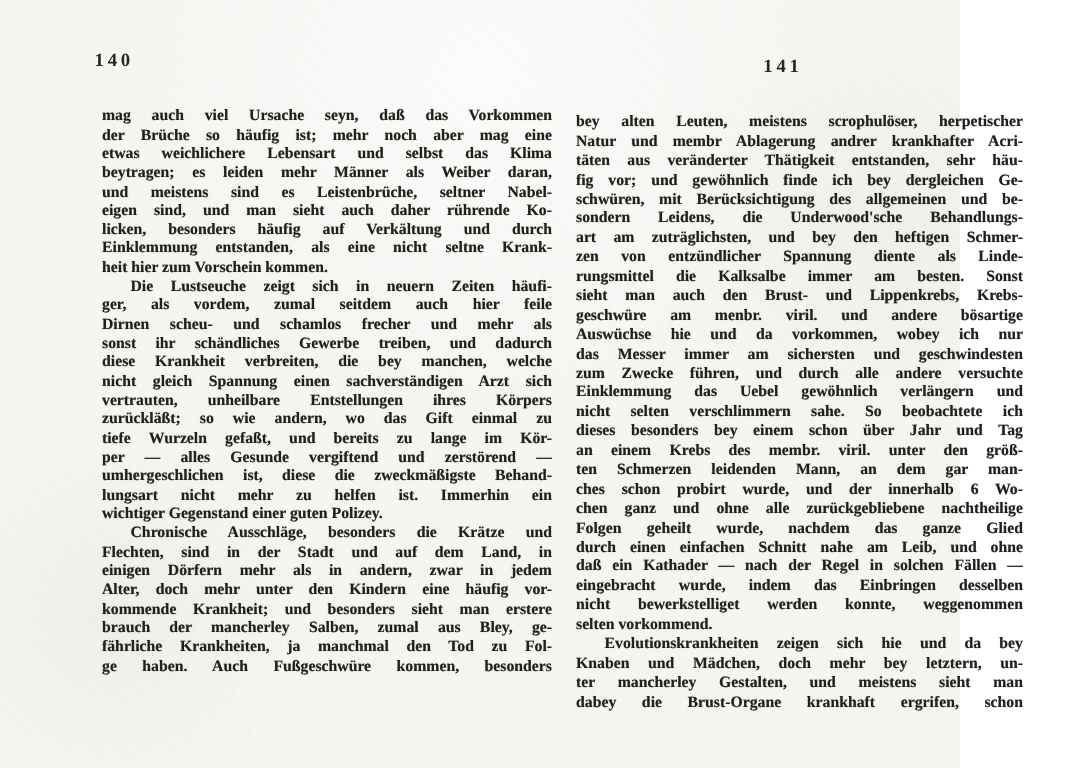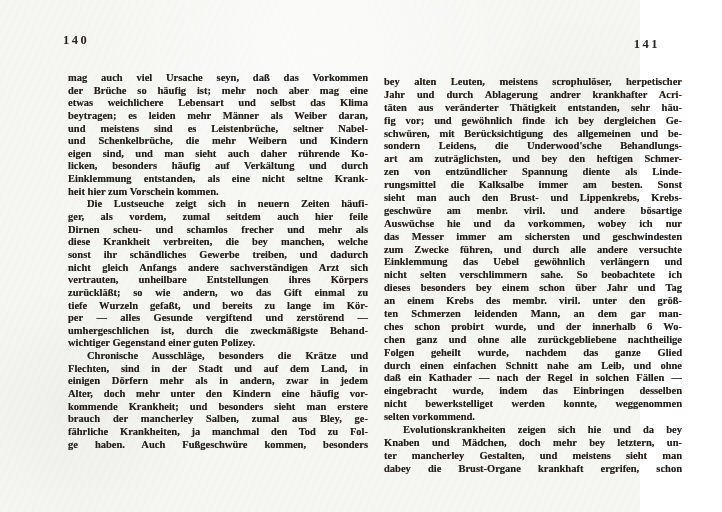--- a/index.html
+++ b/index.html
@@ -33,21 +33,21 @@
     color: #2a2521;
   }
   .pagenum-left {
     left: 63px;
     top: 33px;
   }
   .pagenum-right {
     left: 384px;
     top: 37px;
     width: 276px;
-    text-align: right;
+    text-align: center;
   }
   .textblock {
     position: absolute;
     font-size: 10.5px;
     font-weight: bold;
     color: #241f1b;
     text-shadow: 0 0 0.5px rgba(40,34,28,0.55);
   }
   .textblock-left {
     left: 68px;
@@ -84,49 +84,49 @@
 
 <div class="scan">
   <div class="pagenum pagenum-left">140</div>
   <div class="pagenum pagenum-right">141</div>
   <div class="textblock textblock-left">
       <div class="line">mag auch viel Ursache seyn, daß das Vorkommen</div>
       <div class="line">der Brüche so häufig ist;  mehr noch aber mag eine</div>
       <div class="line">etwas weichlichere Lebensart und selbst das Klima</div>
       <div class="line">beytragen; es leiden mehr Männer als Weiber daran,</div>
       <div class="line">und meistens sind es Leistenbrüche, seltner Nabel-</div>
-      <div class="line">und Schenkelbrüche, die mehr Weibern und Kindern</div>
       <div class="line">eigen sind, und man sieht auch daher rührende Ko-</div>
       <div class="line">licken, besonders häufig auf Verkältung und durch</div>
       <div class="line">Einklemmung entstanden, als eine nicht seltne Krank-</div>
       <div class="line nojust">heit hier zum Vorschein kommen.</div>
       <div class="line indent">Die Lustseuche zeigt sich in neuern Zeiten häufi-</div>
       <div class="line">ger, als vordem, zumal seitdem auch hier feile</div>
       <div class="line">Dirnen scheu- und schamlos frecher und mehr als</div>
+      <div class="line">sonst ihr schändliches Gewerbe treiben, und dadurch</div>
       <div class="line">diese Krankheit verbreiten, die bey manchen, welche</div>
-      <div class="line">sonst ihr schändliches Gewerbe treiben, und dadurch</div>
-      <div class="line">nicht gleich Anfangs andere sachverständigen Arzt sich</div>
+      <div class="line">nicht gleich Spannung einen sachverständigen Arzt sich</div>
       <div class="line">vertrauten, unheilbare Entstellungen ihres Körpers</div>
       <div class="line">zurückläßt; so wie andern, wo das Gift einmal zu</div>
       <div class="line">tiefe Wurzeln gefaßt, und bereits zu lange im Kör-</div>
       <div class="line">per — alles Gesunde vergiftend und zerstörend —</div>
-      <div class="line">umhergeschlichen ist, durch die zweckmäßigste Behand-</div>
+      <div class="line">umhergeschlichen ist, diese die zweckmäßigste Behand-</div>
+      <div class="line">lungsart nicht mehr zu helfen ist.  Immerhin ein</div>
       <div class="line nojust">wichtiger Gegenstand einer guten Polizey.</div>
       <div class="line indent">Chronische Ausschläge, besonders die Krätze und</div>
       <div class="line">Flechten, sind in der Stadt und auf dem Land, in</div>
       <div class="line">einigen Dörfern mehr als in andern, zwar in jedem</div>
       <div class="line">Alter, doch mehr unter den Kindern eine häufig vor-</div>
       <div class="line">kommende Krankheit; und besonders sieht man erstere</div>
       <div class="line">brauch der mancherley Salben, zumal aus Bley, ge-</div>
       <div class="line">fährliche Krankheiten, ja manchmal den Tod zu Fol-</div>
       <div class="line">ge haben.  Auch Fußgeschwüre kommen, besonders</div>
     </div>
   <div class="textblock textblock-right">
       <div class="line">bey alten Leuten, meistens scrophulöser, herpetischer</div>
-      <div class="line">Jahr und durch Ablagerung andrer krankhafter Acri-</div>
+      <div class="line">Natur und membr Ablagerung andrer krankhafter Acri-</div>
       <div class="line">täten aus veränderter Thätigkeit entstanden, sehr häu-</div>
       <div class="line">fig vor; und gewöhnlich finde ich bey dergleichen Ge-</div>
       <div class="line">schwüren, mit Berücksichtigung des allgemeinen und be-</div>
       <div class="line">sondern Leidens, die Underwood'sche Behandlungs-</div>
       <div class="line">art am zuträglichsten, und bey den heftigen Schmer-</div>
       <div class="line">zen von entzündlicher Spannung diente als Linde-</div>
       <div class="line">rungsmittel die Kalksalbe immer am besten.  Sonst</div>
       <div class="line">sieht man auch den Brust- und Lippenkrebs, Krebs-</div>
       <div class="line">geschwüre am menbr. viril. und andere bösartige</div>
       <div class="line">Auswüchse hie und da vorkommen, wobey ich nur</div>

